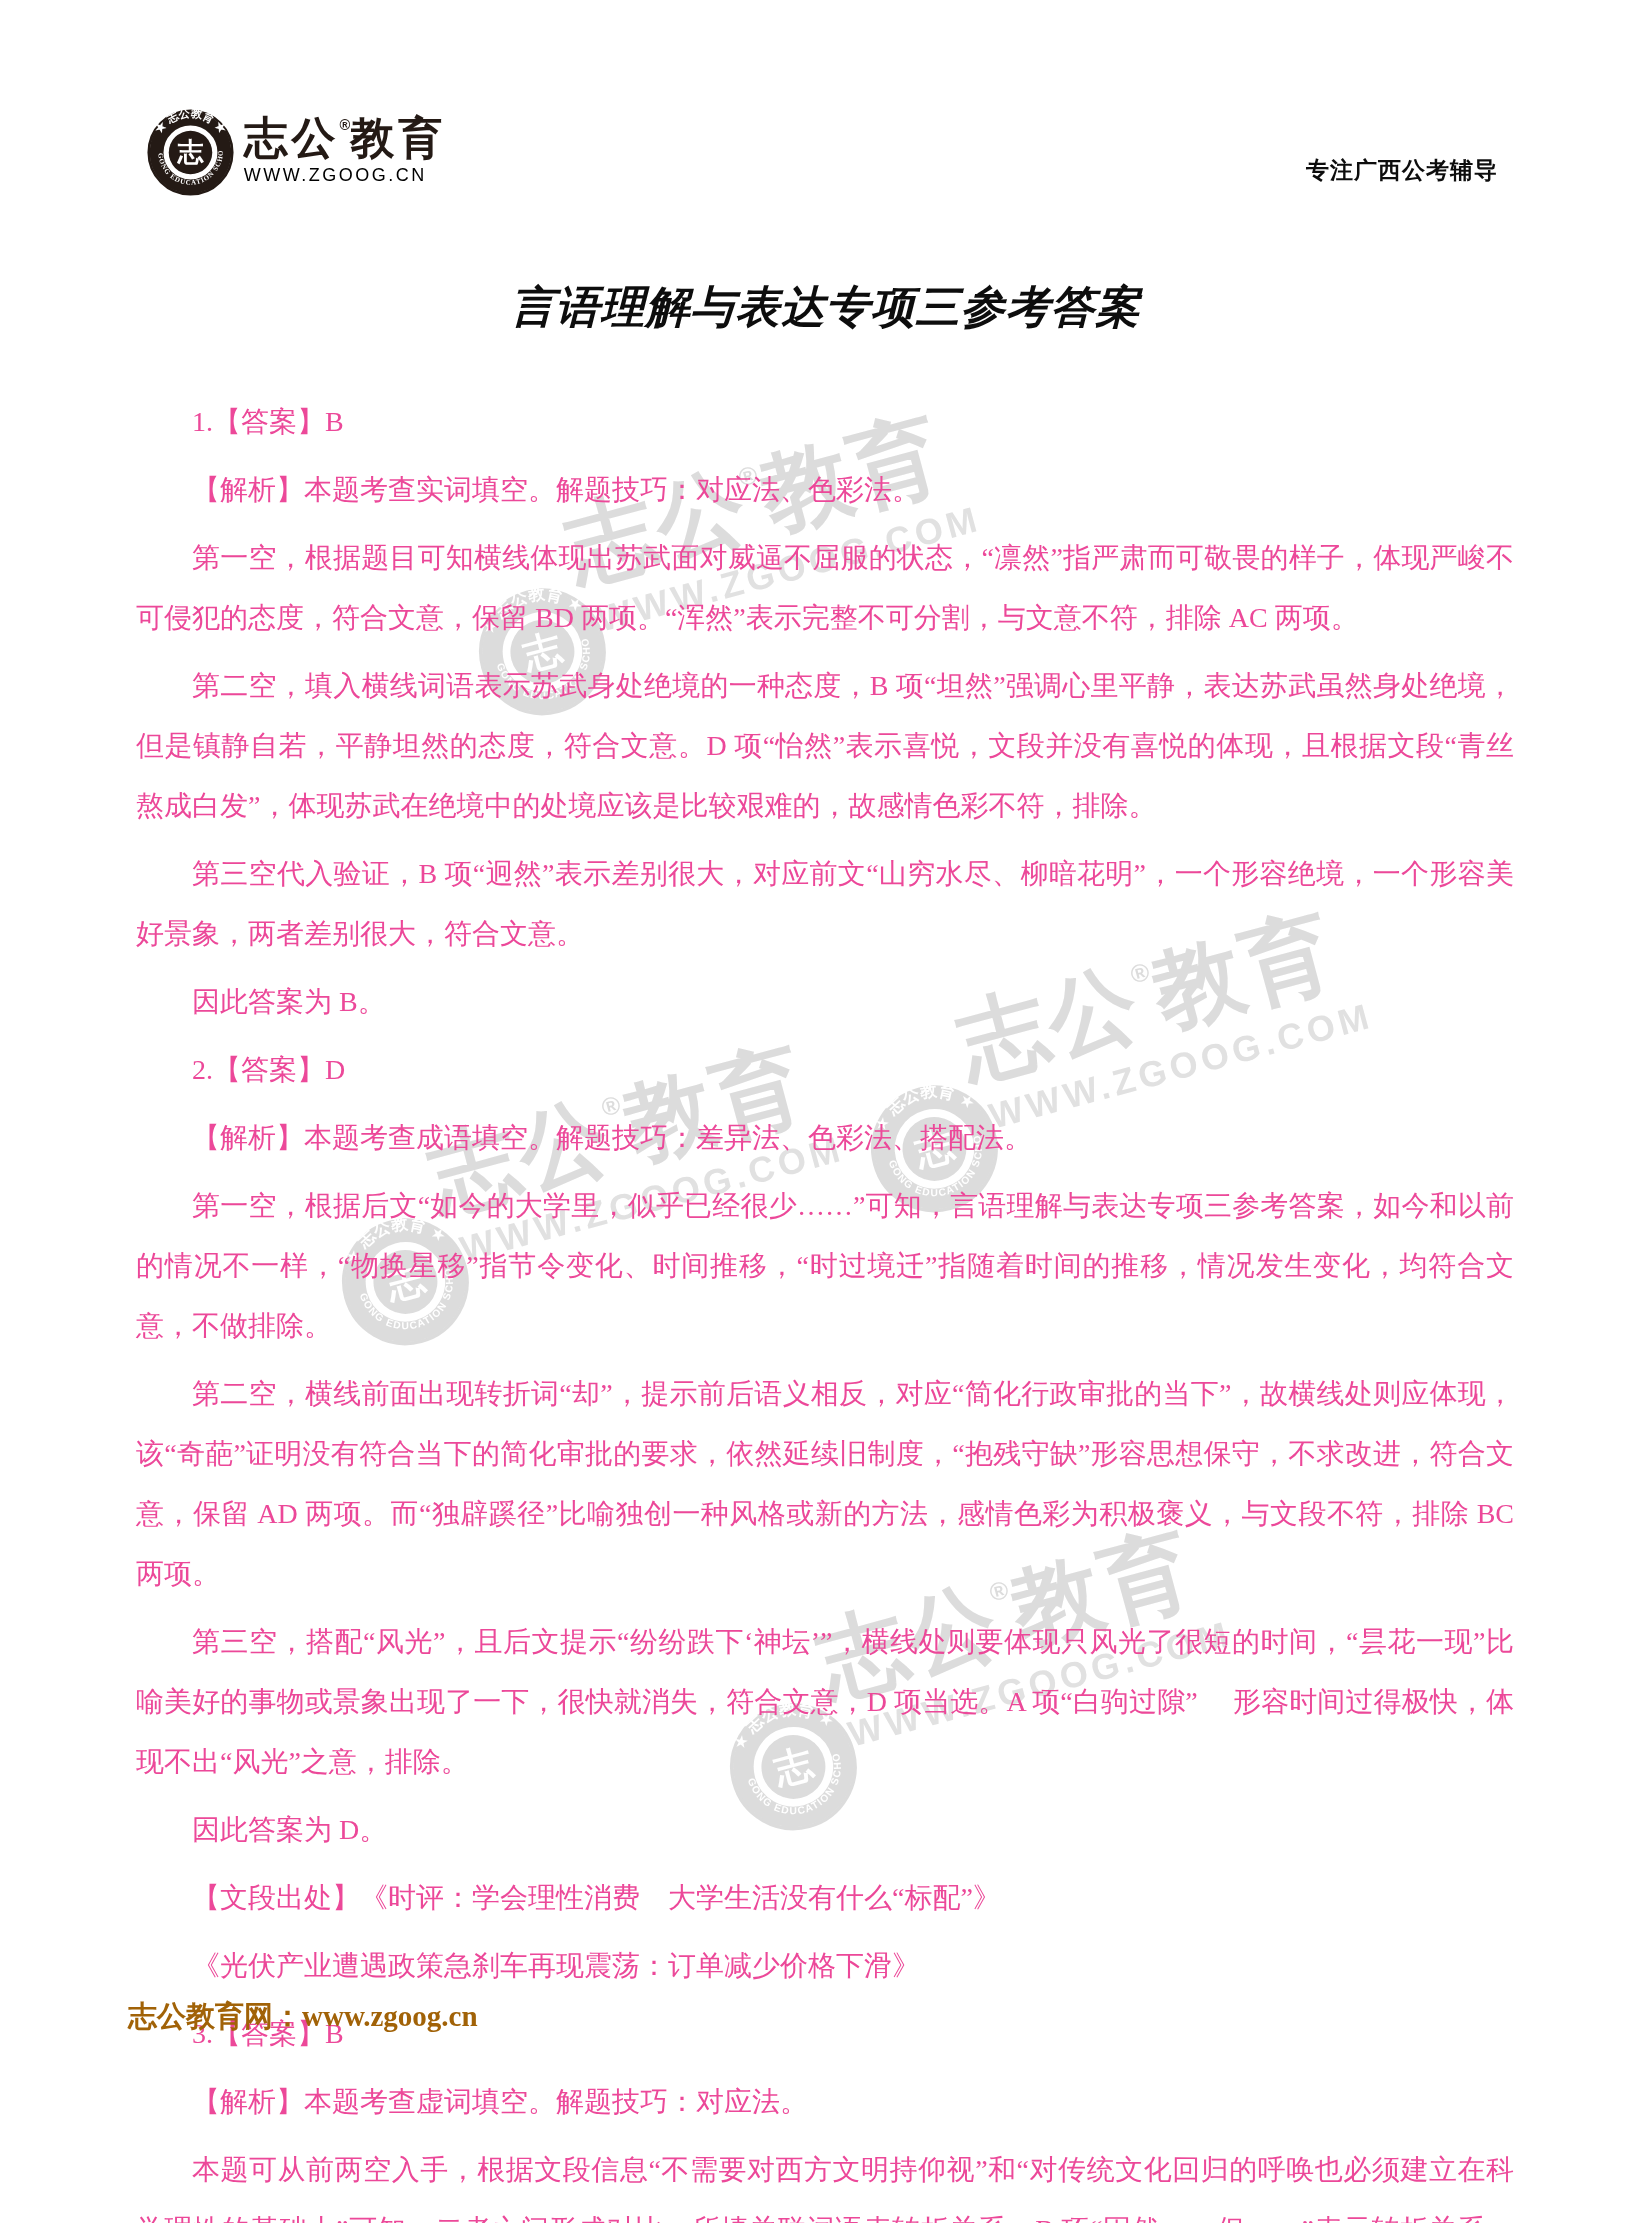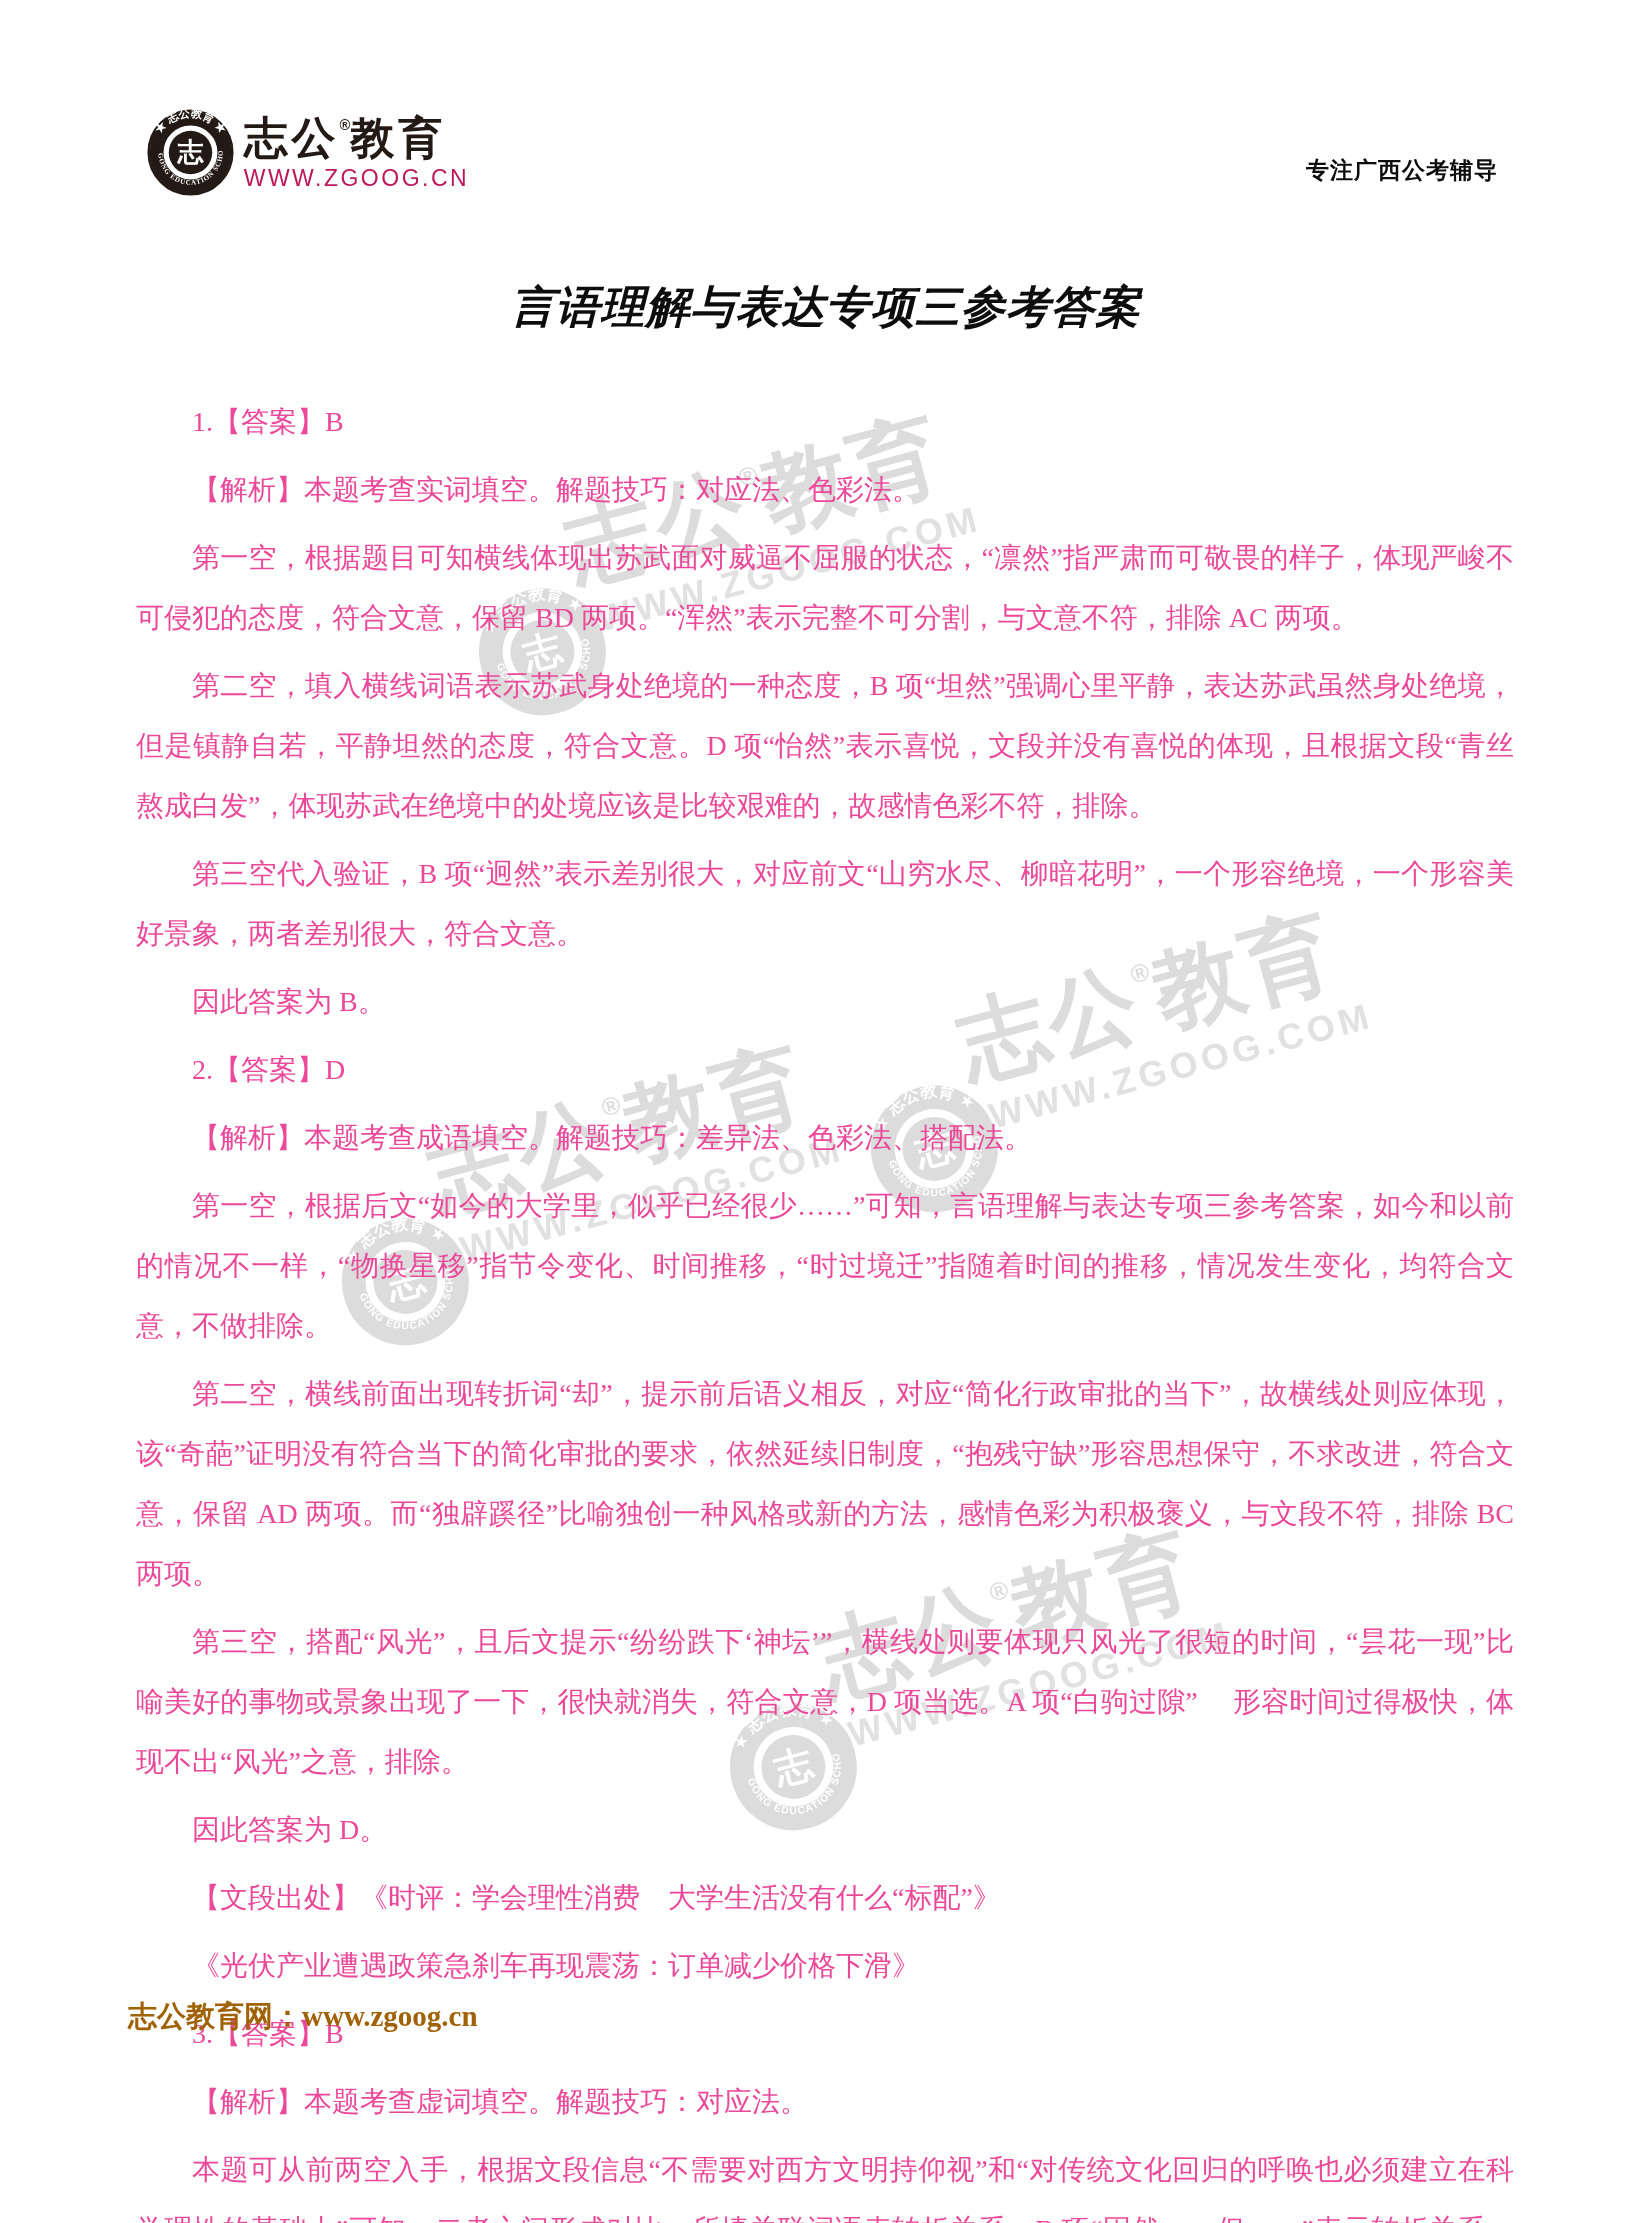--- a/index.html
+++ b/index.html
@@ -12,21 +12,21 @@
     font-family:"Liberation Serif","DejaVu Serif",serif;
     color:#151515;
   }
 
   
   .header-logo{position:absolute;left:147px;top:109px;display:flex;align-items:flex-start;color:#241a15;}
   .emblem{width:87px;height:87px;display:block;}
   .logo-text{margin-left:9.7px;padding-top:3.9px;font-family:"Liberation Sans","DejaVu Sans",sans-serif;}
   .logo-brand{font-size:44px;font-weight:bold;letter-spacing:3.9px;line-height:1.15;color:#241a15;white-space:nowrap;}
   .logo-brand sup{font-size:14.6px;vertical-align:23px;letter-spacing:0;}
-  .logo-url{font-size:23px;letter-spacing:2.5px;margin-top:1.9px;color:#be185d;white-space:nowrap;}
+  .logo-url{font-size:18px;letter-spacing:2.5px;margin-top:1.9px;color:#000000;white-space:nowrap;}
   .tagline{position:absolute;right:153px;top:155px;font-size:23px;font-weight:bold;letter-spacing:1px;color:#0d0d0d;}
 
   
   .doc-title{position:absolute;left:0;top:278px;width:100%;text-align:center;
     font-size:44px;font-weight:bold;letter-spacing:1px;color:#0d0d0d;font-style:italic;}
 
   
   .body-text{position:absolute;left:128px;top:384px;width:1394px;}
   .body-text p{
     margin:8px;

